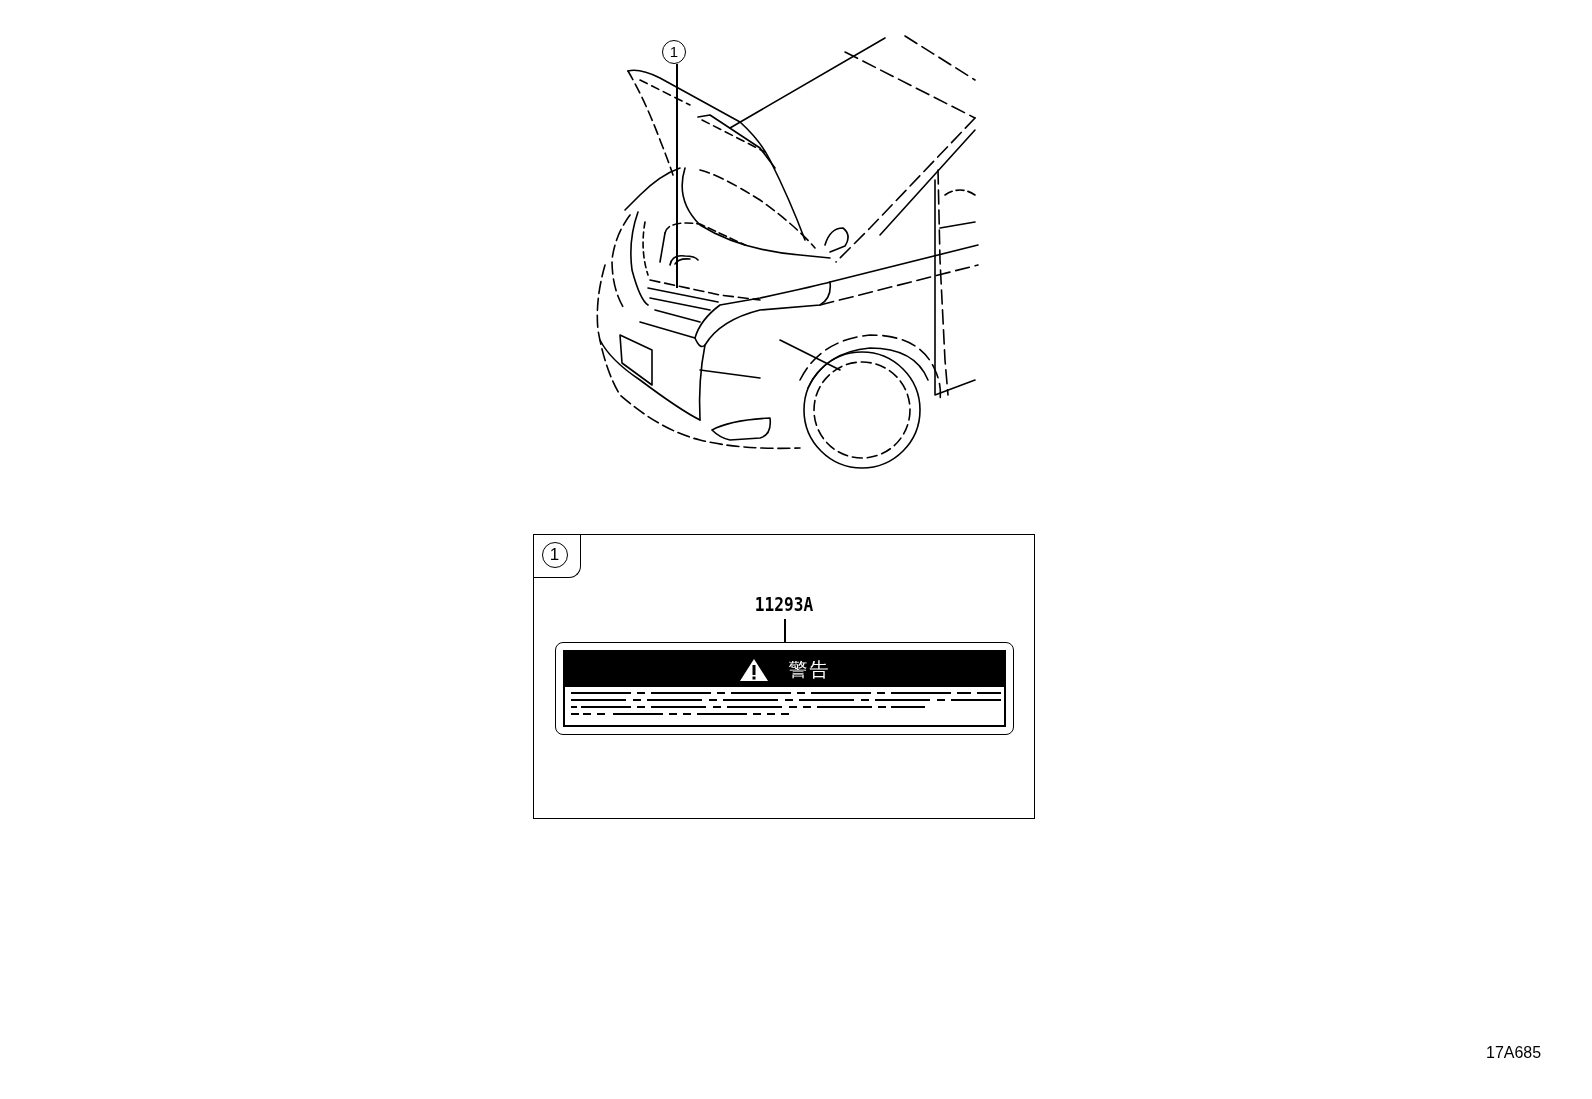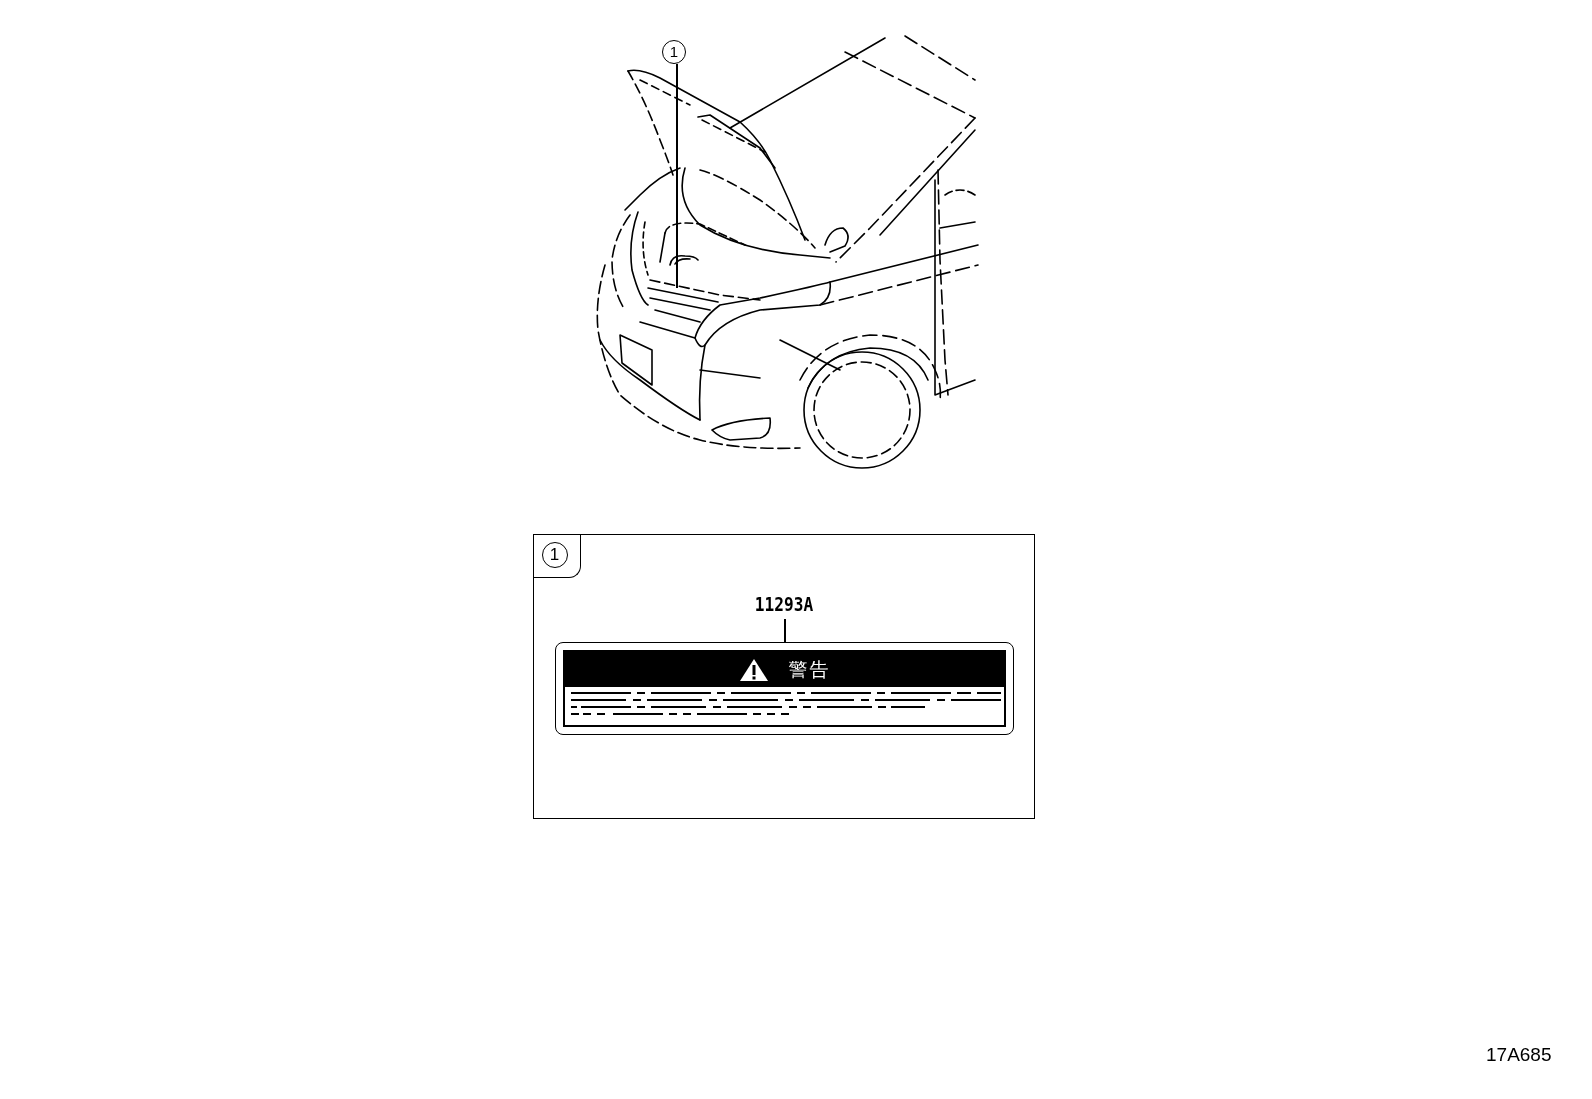--- a/index.html
+++ b/index.html
@@ -25,21 +25,21 @@
                      border: 1.5px solid #000; border-radius: 8px; box-sizing: border-box; }
     .label-inner { position: absolute; left: 7px; top: 7px; right: 7px; bottom: 7px;
                    border: 2px solid #000; box-sizing: border-box; }
     .label-header { position: absolute; left: 0; right: 0; top: 0; height: 35px; background: #000;
                     color: #fff; display: flex; align-items: center; justify-content: center; gap: 20px; }
     .warn-icon { width: 30px; height: 24px; }
     .label-title { font-family: "DejaVu Sans", sans-serif; font-size: 19px; color: #fff; letter-spacing: 2px; }
     .label-body { position: absolute; left: 6px; right: 6px; top: 40px; bottom: 4px; }
     .text-line { position: relative; height: 4px; margin-bottom: 3px; }
     .seg { position: absolute; top: 0; height: 2px; background: #000; }
-    .diagram-code { position: absolute; left: 1486px; top: 1044px; font-size: 19px;
+    .diagram-code { position: absolute; left: 1486px; top: 1044px; font-size: 16px;
                     font-family: "Liberation Sans", sans-serif; }
   </style>
 </head>
 <body>
 
 <div class="car-illustration">
   <svg width="410" height="450" viewBox="580 30 410 450" fill="none" stroke="#000" stroke-width="1.6" stroke-linecap="round" stroke-linejoin="round">
 
     <path d="M628 71 Q640 68 660 78 L700 100 L740 122 Q760 140 770 160 Q790 200 805 240"></path>
     <path d="M628 71 Q645 100 660 140 Q668 160 673 175" stroke-dasharray="10 5"></path>

